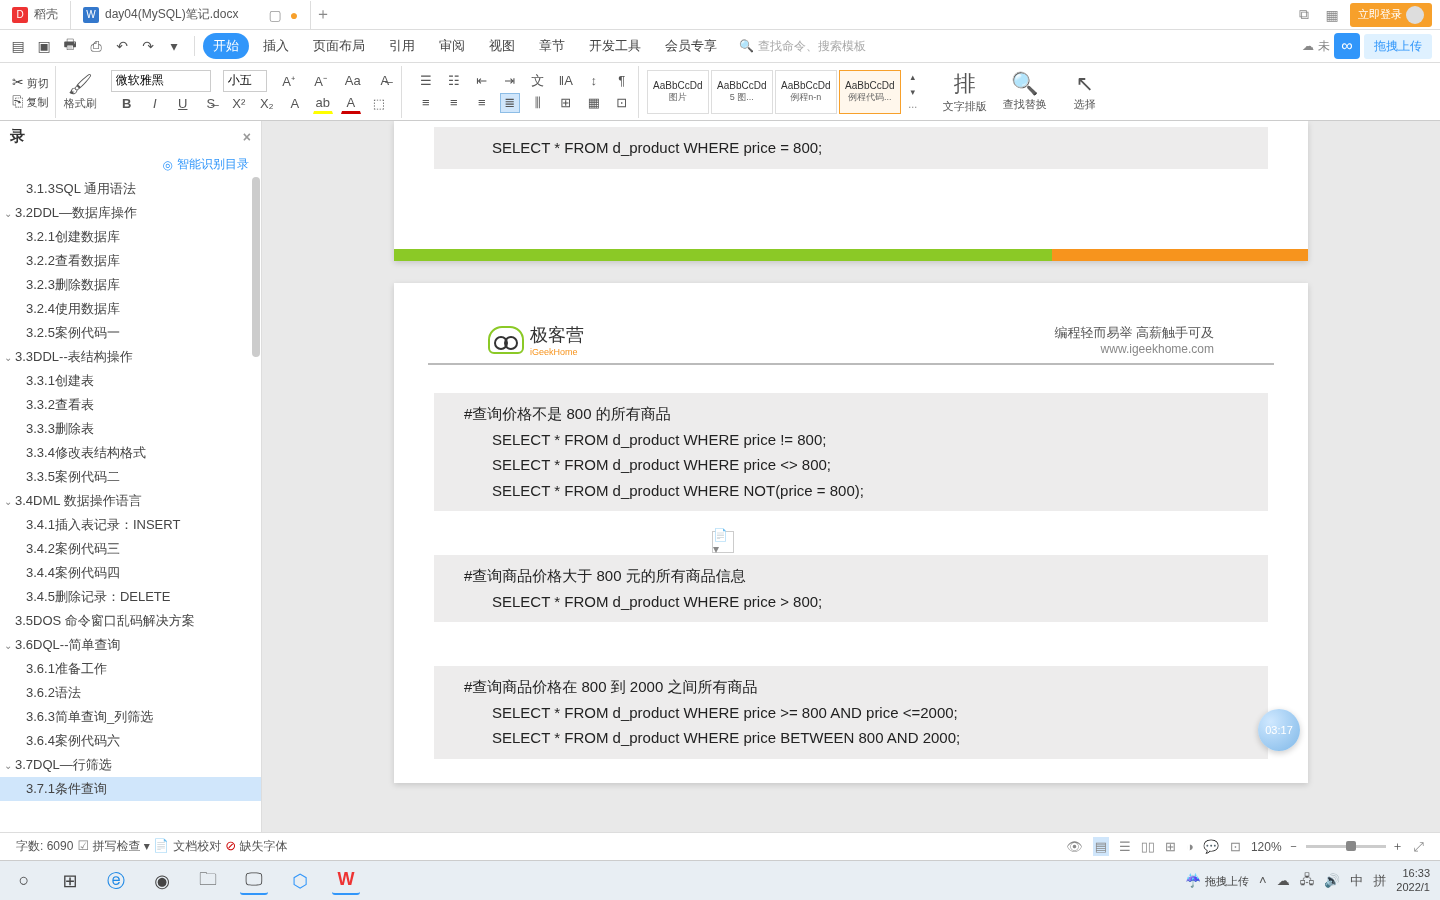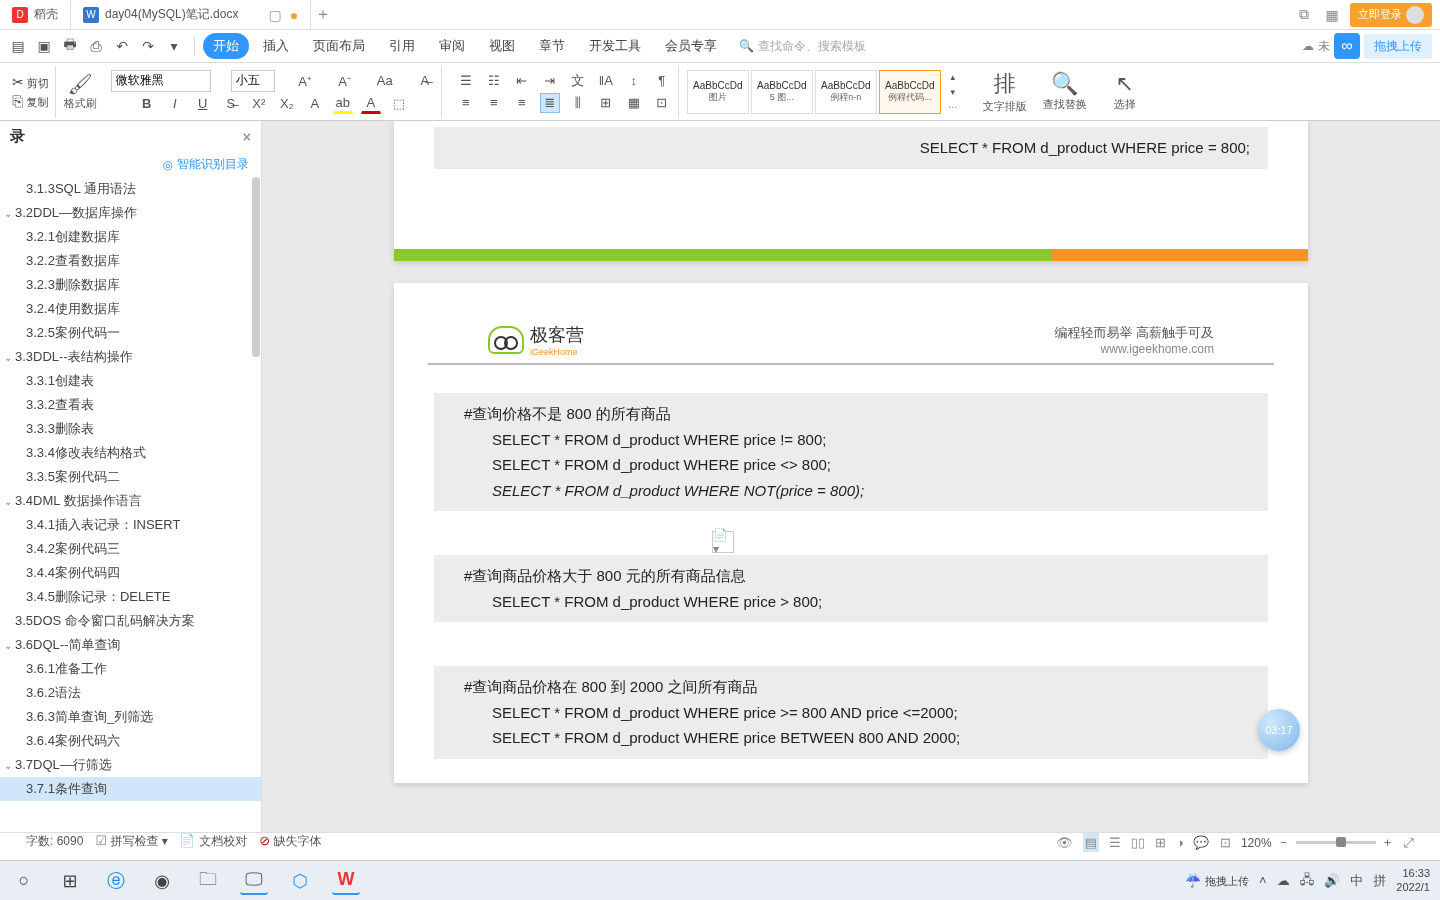--- a/index.html
+++ b/index.html
@@ -30,21 +30,21 @@
 .menubar-right { margin-left: auto; display: flex; align-items: center; gap: 4px; }
 .cloud-chip { width: 26px; height: 26px; background: #3196fa; border-radius: 4px; display: flex; align-items: center; justify-content: center; color: #fff; }
 .upload-chip { background: #dff1ff; color: #3196fa; font-size: 12px; padding: 4px 10px; border-radius: 3px; }
 
 
 .toolbar { height: 58px; background: #fff; display: flex; align-items: center; padding: 0 6px; gap: 8px; border-bottom: 1px solid #ccc; font-size: 12px; color: #444; }
 .tbgroup { display: flex; flex-direction: column; align-items: center; gap: 2px; padding: 0 6px; border-right: 1px solid #ddd; height: 52px; justify-content: center; }
 .tbrow { display: flex; gap: 8px; align-items: center; }
 .tb-btn { display: flex; flex-direction: column; align-items: center; font-size: 11px; color: #555; }
 .tb-btn .icon { font-size: 20px; color: #555; }
-.font-sel { display: flex; gap: 20px; }
+.font-sel { display: flex; gap: 12px; }
 .font-sel input { height: 22px; border: 1px solid #ccc; font-size: 12px; padding: 0 4px; }
 .tbicon { width: 20px; height: 20px; display: inline-flex; align-items: center; justify-content: center; color: #555; font-size: 13px; border: 1px solid transparent; }
 .tbicon.sel { background: #d0e6fb; border: 1px solid #8dbde6; }
 .style-gallery { display: flex; gap: 2px; align-items: center; }
 .style-item { width: 62px; height: 44px; border: 1px solid #ddd; display: flex; flex-direction: column; align-items: center; justify-content: center; font-size: 9px; color: #666; }
 .style-item.sel { border: 1px solid #f7a02b; background: #fff7ec; }
 .style-item .stext { font-size: 10px; color: #333; }
 .big-btn { width: 52px; display: flex; flex-direction: column; align-items: center; font-size: 11px; color: #555; }
 .big-btn .bicon { font-size: 22px; color: #555; }
 
@@ -59,41 +59,41 @@
 .toc-item { padding: 3px 6px 3px 10px; color: #444; display: flex; align-items: center; gap: 3px; cursor: pointer; white-space: nowrap; }
 .toc-item.l1 { padding-left: 4px; }
 .toc-item.l2 { padding-left: 26px; }
 .toc-item.sel { background: #d0e6fb; }
 .chev { width: 8px; color: #888; font-size: 10px; }
 
 
 .docarea { flex: 1; background: #e9e9e9; display: flex; flex-direction: column; align-items: center; overflow: hidden; position: relative; }
 .page-frag { width: 914px; background: #fff; margin-top: 0; box-shadow: 0 2px 6px rgba(0,0,0,0.15); }
 .codebox { background: #edecec; margin: 0 40px; padding: 8px 18px 8px 30px; font-family: Consolas, monospace; font-size: 15px; color: #222; line-height: 1.7; }
-.page-top-frag { height: 140px; display: flex; flex-direction: column; text-align: right; }
+.page-top-frag { height: 140px; display: flex; flex-direction: column; }
 .page-top-frag .codebox { margin-top: 6px; }
 .page-footer-stripe { height: 12px; background: linear-gradient(to right, #8bc926 0%, #8bc926 72%, #f7941d 72%, #f7941d 100%); margin-top: auto; }
 .page-gap { height: 22px; }
 .page2 { width: 914px; background: #fff; box-shadow: 0 2px 6px rgba(0,0,0,0.15); padding-top: 40px; min-height: 500px; }
 .page-header { display: flex; align-items: center; padding: 0 60px 6px 60px; border-bottom: 2px solid #bbb; margin: 0 34px 28px 34px; }
 .logo { display: flex; align-items: center; gap: 6px; }
 .logo-glasses { width: 36px; height: 28px; border: 2px solid #8bc926; border-radius: 14px 14px 6px 6px; position: relative; }
 .logo-glasses::before, .logo-glasses::after { content: ""; position: absolute; width: 10px; height: 10px; border: 2px solid #333; border-radius: 50%; top: 8px; }
 .logo-glasses::before { left: 4px; }
 .logo-glasses::after { right: 4px; }
 .logo-text { font-size: 18px; color: #333; }
 .logo-sub { font-size: 9px; color: #f7941d; display: block; }
 .page-header-right { margin-left: auto; text-align: right; font-size: 13px; color: #555; }
 .page-header-right .url { font-size: 12px; color: #888; }
 .comment { color: #222; }
 .float-btn { position: absolute; left: 450px; top: 410px; width: 22px; height: 22px; background: #fff; border: 1px solid #ccc; display: flex; align-items: center; justify-content: center; font-size: 12px; color: #888; }
 .timer-badge { position: absolute; right: 140px; top: 588px; width: 42px; height: 42px; border-radius: 50%; background: radial-gradient(circle at 30% 30%, #cfe8ff, #7fb8e8); display: flex; align-items: center; justify-content: center; font-size: 11px; color: #fff; box-shadow: 0 2px 6px rgba(0,0,0,0.2); text-align: center; }
 
 
-.statusbar { height: 28px; background: #fff; border-top: 1px solid #ddd; display: flex; align-items: flex-start; padding: 0 26px; font-size: 12px; color: #555; gap: 12px; }
+.statusbar { height: 28px; background: #fff; border-top: 1px solid #ddd; display: flex; align-items: center; padding: 0 16px; font-size: 12px; color: #555; gap: 4px; }
 .statusbar .sicon { color: #888; font-size: 13px; }
 .statusbar-right { margin-left: auto; display: flex; align-items: center; gap: 10px; }
 .zoom { display: flex; align-items: center; gap: 6px; }
 .zoom-track { width: 80px; height: 3px; background: #ccc; position: relative; }
 .zoom-thumb { position: absolute; left: 50%; top: -4px; width: 10px; height: 10px; background: #888; border-radius: 2px; }
 
 
 .taskbar { height: 40px; background: #e8eef3; border-top: 1px solid #ccc; display: flex; align-items: center; padding: 0 10px; gap: 18px; }
 .task-icon { width: 28px; height: 28px; display: flex; align-items: center; justify-content: center; font-size: 18px; color: #444; border-radius: 3px; }
 .task-icon.active { border-bottom: 2px solid #3196fa; }
@@ -377,21 +377,21 @@
         <div class="page-header-right">
           <div>编程轻而易举  高薪触手可及</div>
           <div class="url">www.igeekhome.com</div>
         </div>
       </div>
 
       <div class="codebox" id="cb1">
           <div class="comment">#查询价格不是 800 的所有商品</div>
           <div style="padding-left: 28px;">SELECT * FROM d_product WHERE price != 800;</div>
           <div style="padding-left: 28px;">SELECT * FROM d_product WHERE price &lt;&gt; 800;</div>
-          <div style="padding-left: 28px; font-style: italic;">SELECT * FROM d_product WHERE NOT(price = 800);</div>
+          <div style="padding-left: 28px;">SELECT * FROM d_product WHERE NOT(price = 800);</div>
         </div>
       <div style="height:44px"></div>
       <div class="codebox" id="cb2">
           <div class="comment">#查询商品价格大于 800 元的所有商品信息</div>
           <div style="padding-left: 28px;">SELECT * FROM d_product WHERE price &gt; 800;</div>
         </div>
       <div style="height:44px"></div>
       <div class="codebox" id="cb3">
           <div class="comment">#查询商品价格在 800 到 2000 之间所有商品</div>
           <div style="padding-left: 28px;">SELECT * FROM d_product WHERE price &gt;= 800 AND price &lt;=2000;</div>

